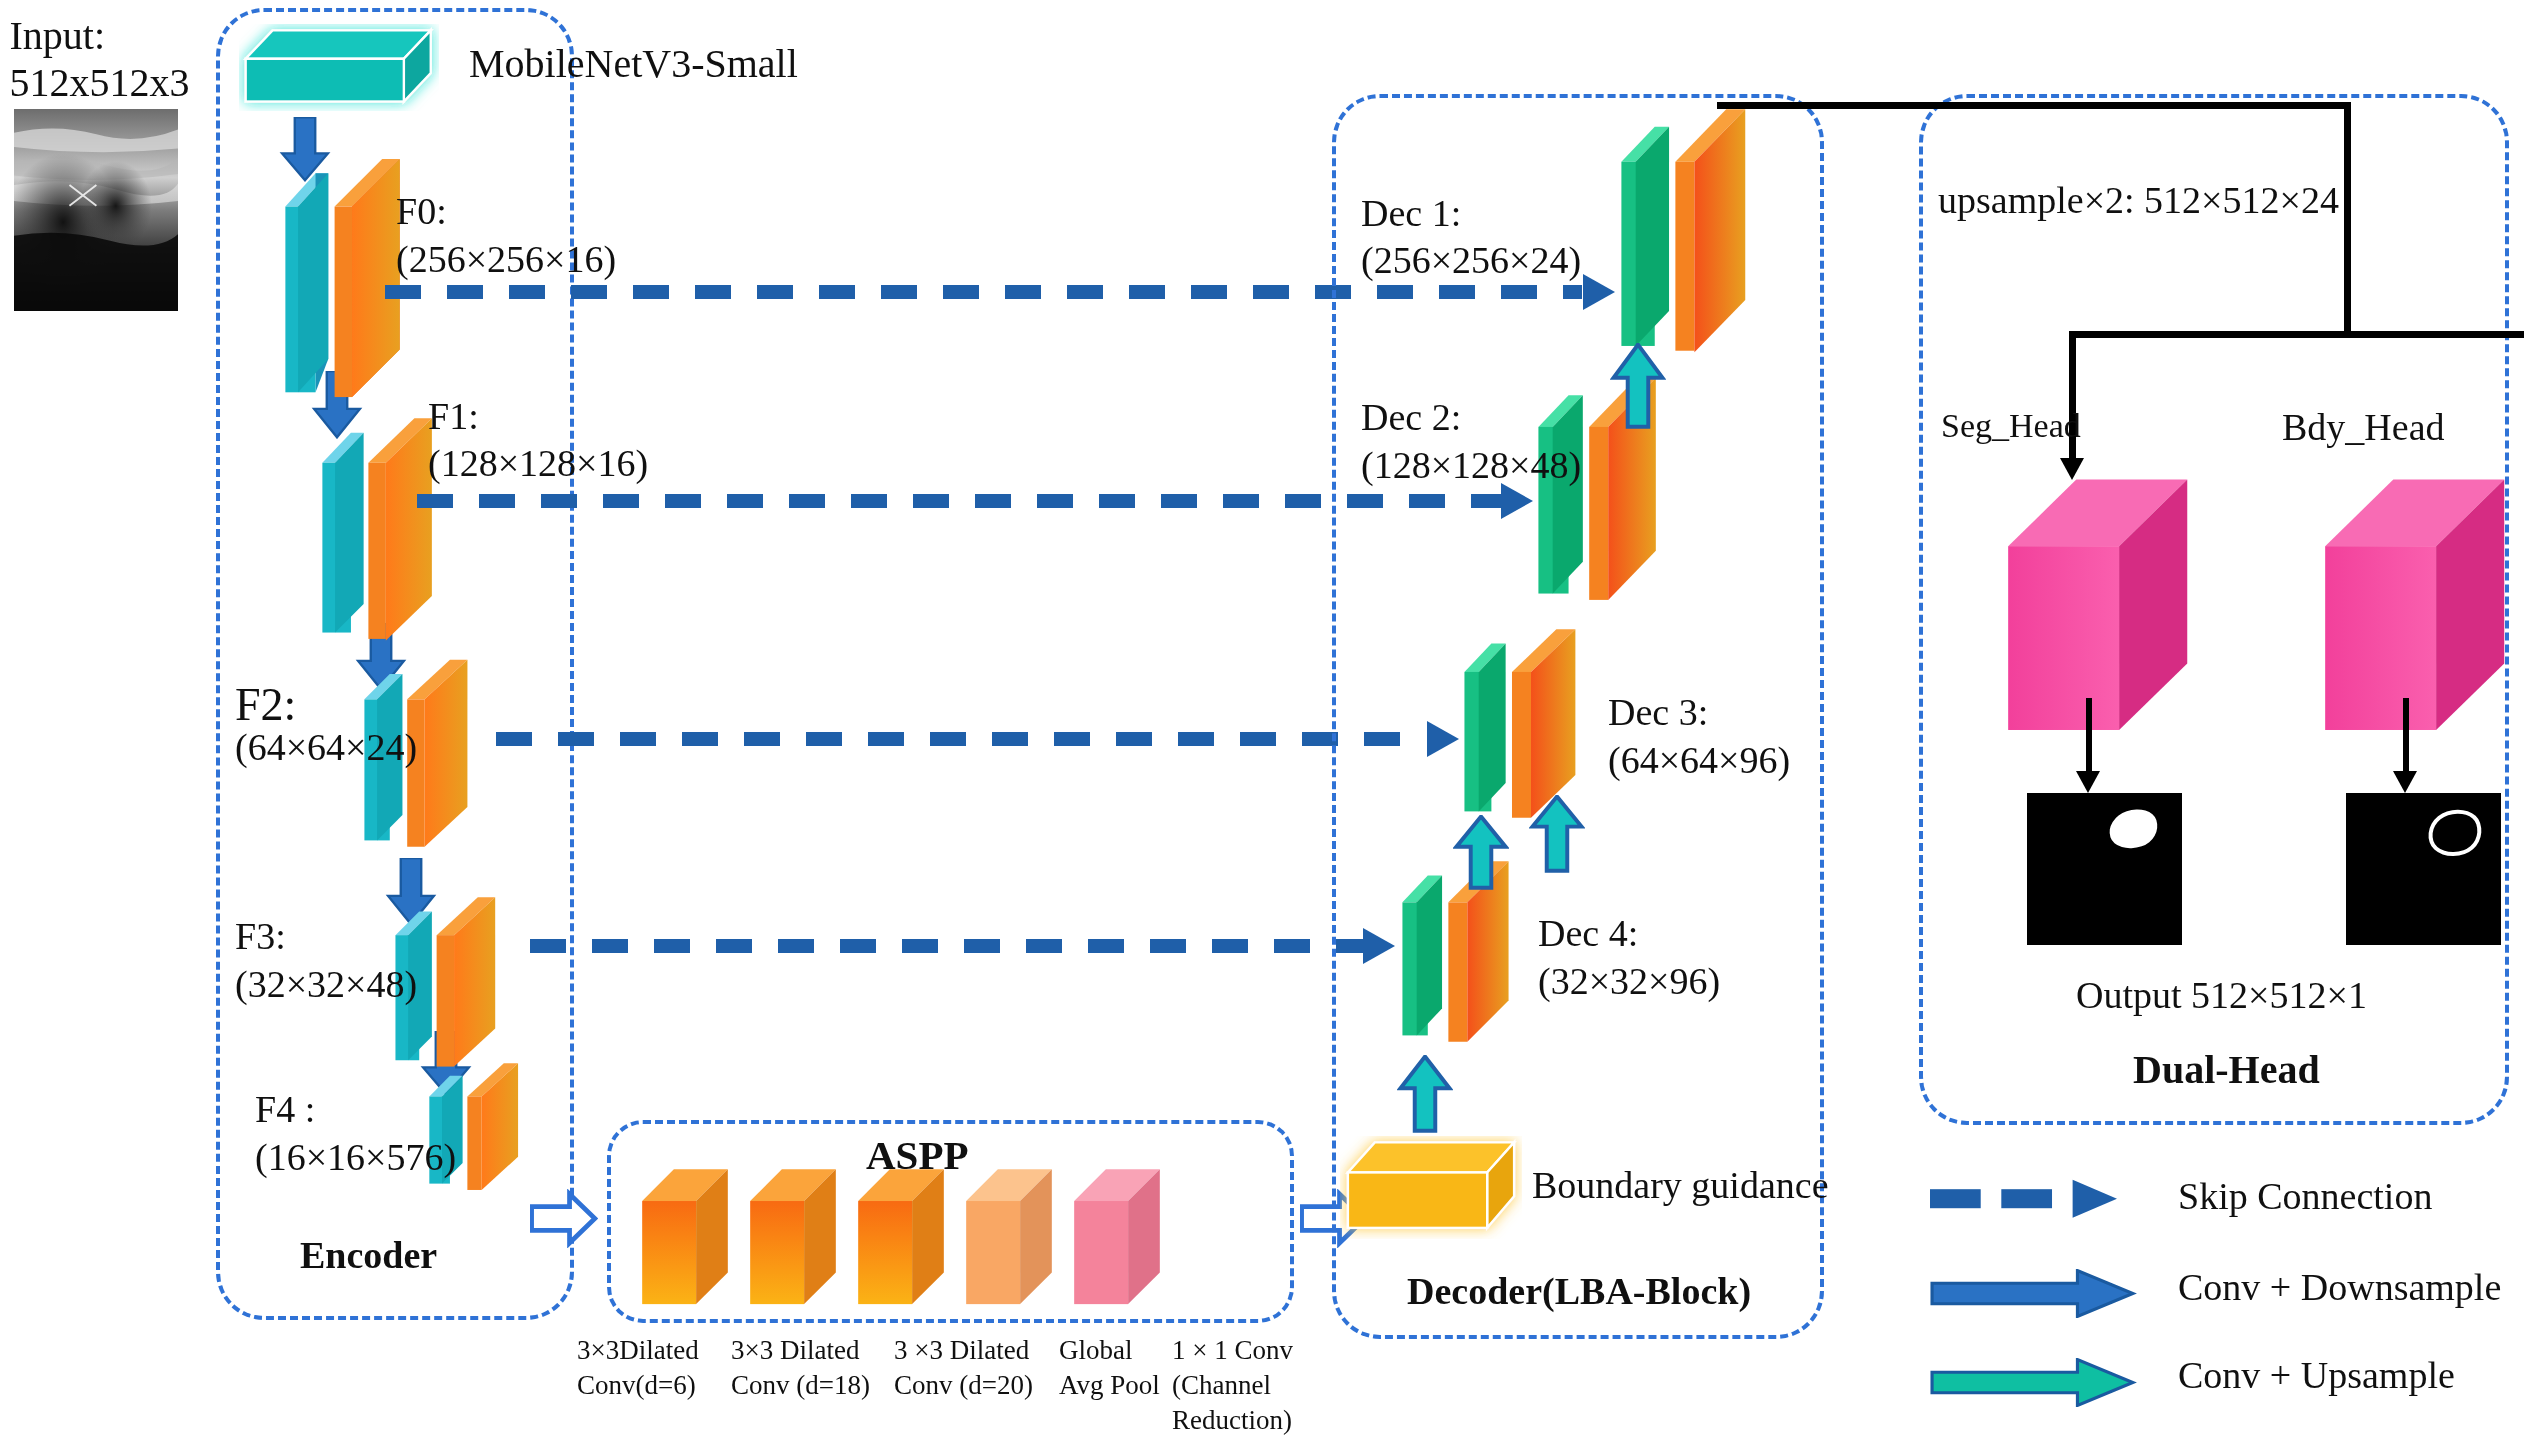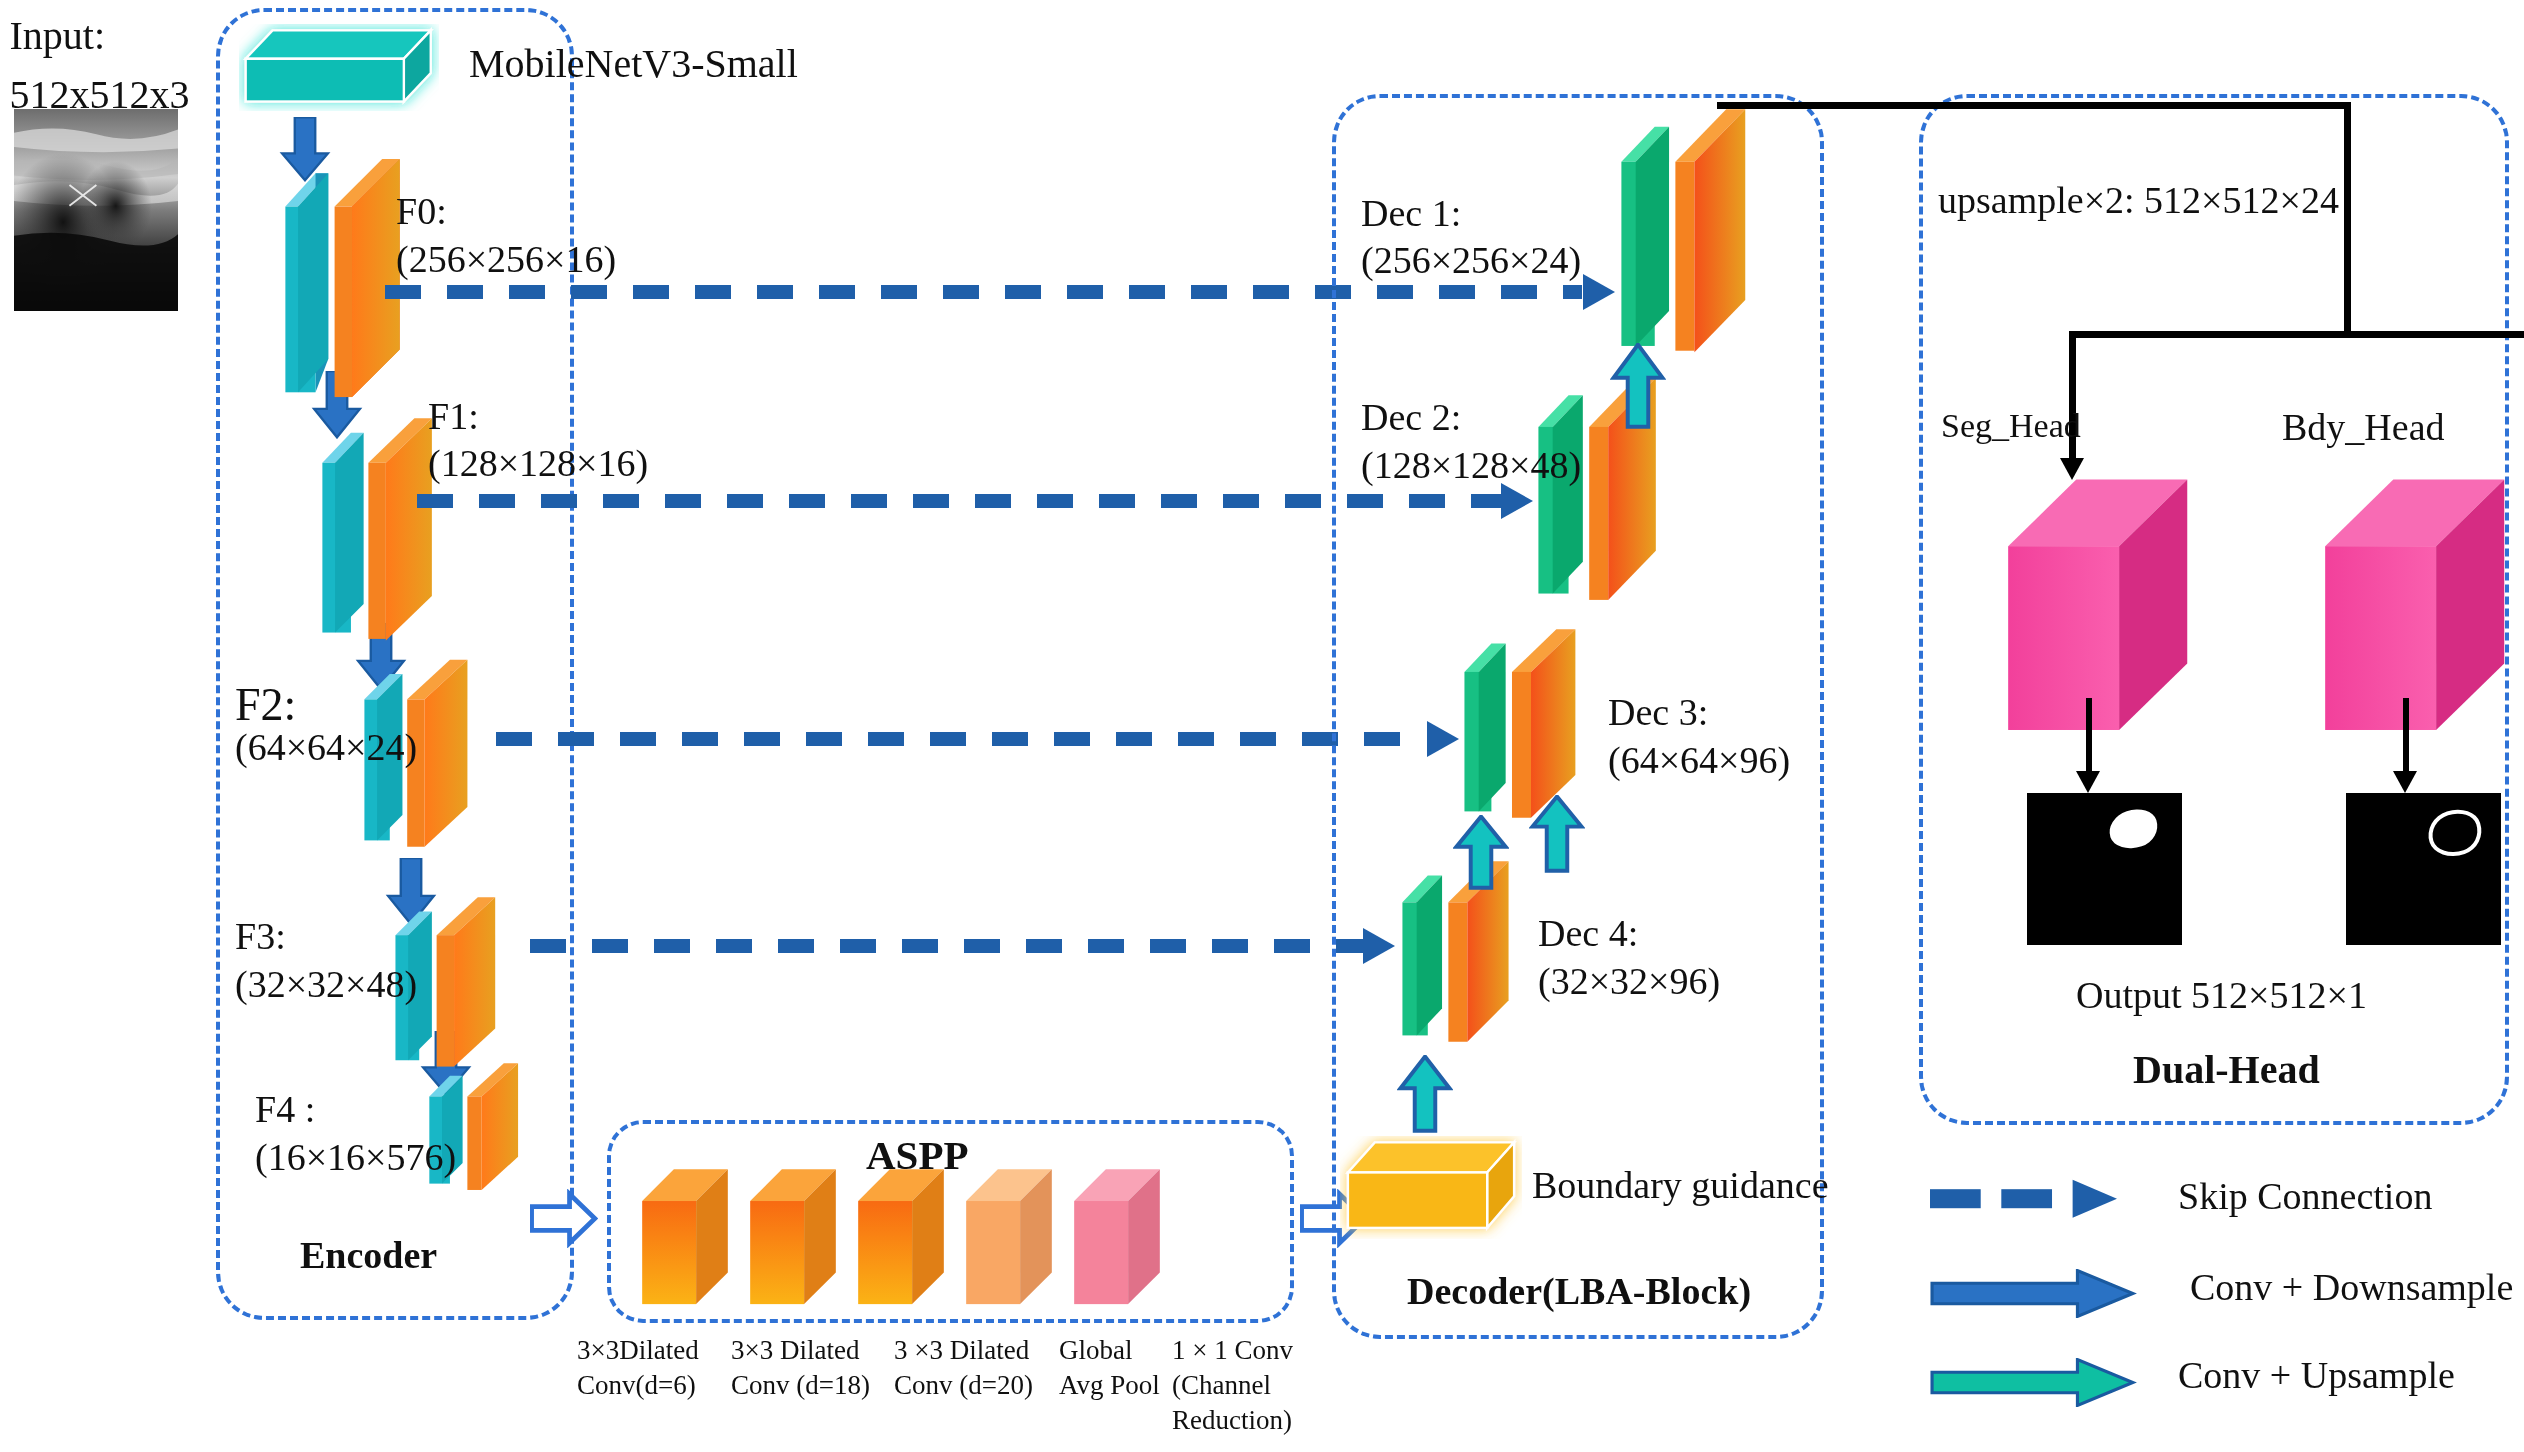--- a/index.html
+++ b/index.html
@@ -33,21 +33,21 @@
   .blob{position:absolute;background:#fff;border-radius:48% 52% 45% 55% / 52% 46% 54% 48%;}
   .ring{position:absolute;border:4px solid #fff;border-radius:48% 52% 45% 55% / 52% 46% 54% 48%;}
 
   
   .usimg{position:absolute;background:#0a0a0a;overflow:hidden;}
 </style>
 </head>
 <body>
 
 <div class="txt" style="left:9.5px;top:12.7px;font-size:40px;">Input:</div>
-<div class="txt" style="left:9.5px;top:60px;font-size:40px;margin-top:12px;">512x512x3</div>
+<div class="txt" style="left:9.5px;top:60px;font-size:40px;">512x512x3</div>
 
 <div class="usimg" style="left:14.3px;top:109px;width:164px;height:202px;">
   <svg width="164" height="202" viewBox="0 0 207 255" preserveAspectRatio="none">
     <defs>
       <linearGradient id="usg" x1="0" y1="0" x2="0" y2="1">
         <stop offset="0%" stop-color="#6d6d6d"></stop>
         <stop offset="18%" stop-color="#9e9e9e"></stop>
         <stop offset="34%" stop-color="#cfcfcf"></stop>
         <stop offset="50%" stop-color="#7d7d7d"></stop>
         <stop offset="70%" stop-color="#3a3a3a"></stop>
@@ -498,21 +498,21 @@
     <polygon points="180,2 236,26 180,50" fill="#1f5fa9"></polygon>
   </svg>
 </div>
 <div class="txt legtxt" style="left:2178px;top:1175px;font-size:38px;">Skip Connection</div>
 
 <div class="legrow" style="left:1930px;top:1269px;">
   <svg width="208" height="49" viewBox="0 0 262 62">
     <polygon points="2,18 186,18 186,2 256,31 186,60 186,44 2,44" fill="#2a72c4" stroke="#1a5aa0" stroke-width="4"></polygon>
   </svg>
 </div>
-<div class="txt legtxt" style="left:2178px;top:1266px;font-size:38px;margin-left:12px;">Conv + Downsample</div>
+<div class="txt legtxt" style="left:2178px;top:1266px;font-size:38px;">Conv + Downsample</div>
 
 <div class="legrow" style="left:1930px;top:1358px;">
   <svg width="208" height="49" viewBox="0 0 262 62">
     <polygon points="2,18 186,18 186,2 256,31 186,60 186,44 2,44" fill="#0fbfa2" stroke="#1a5aa0" stroke-width="4"></polygon>
   </svg>
 </div>
 <div class="txt legtxt" style="left:2178px;top:1354px;font-size:38px;">Conv + Upsample</div>
 
 
 </body></html>

